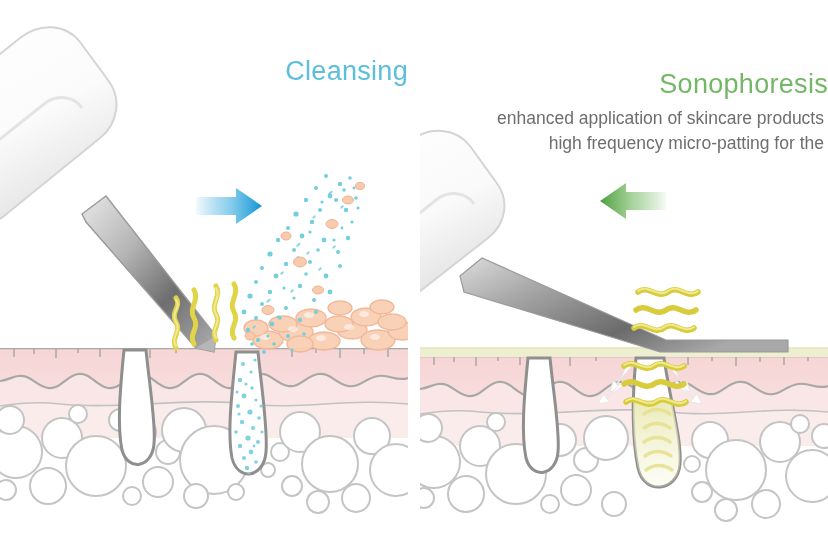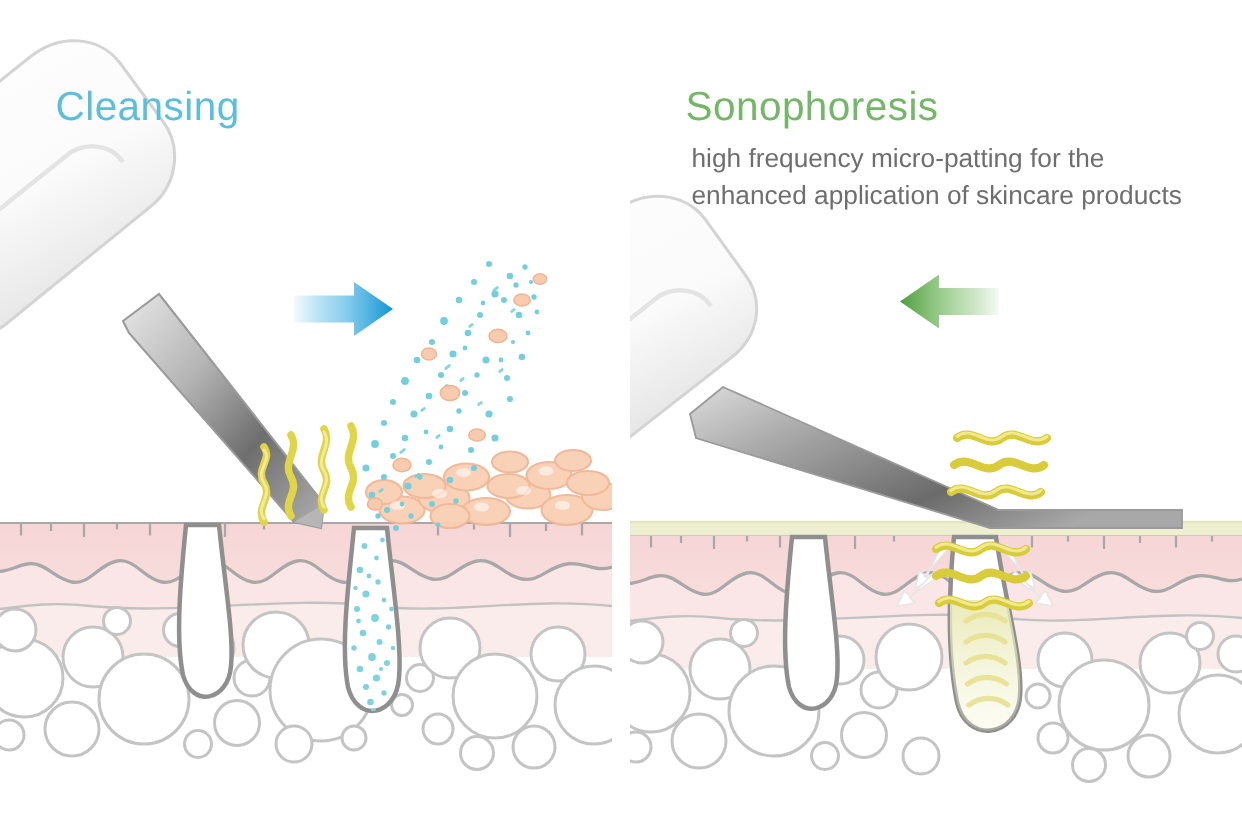--- a/index.html
+++ b/index.html
@@ -24,35 +24,34 @@
     height: 552px;
   }
   #panel-left  { left: 0;     width: 408px; }
   #panel-right { left: 420px; width: 408px; }
 
   .headings {
     position: absolute;
     top: 0;
     left: 0;
     width: 100%;
-    text-align: left;
+    text-align: right;
     z-index: 40;
     pointer-events: none;
-    padding-left: 37px;
   }
   .title {
     font-size: 27px;
     line-height: 32px;
     font-weight: 400;
     letter-spacing: 0.3px;
     margin: 0;
     padding-top: 55px;
   }
   .title-left  { color: #5BBEDC; }
-  .title-right { color: #74B867; }
+  .title-right { color: #74B867; margin-top: 13px; }
   .subtitle {
     color: #6E6E6E;
     font-size: 17.5px;
     line-height: 25px;
     font-weight: 400;
     margin: 6px 0 0 0;
     padding: 0 4px;
   }
   .subtitle span { display: block; white-space: nowrap; }
 
@@ -504,19 +503,19 @@
       </g>
 
       <g>
         <path d="M246 192 L206 192 L206 183 L180 201 L206 219 L206 210 L246 210 Z" fill="url(#arrowGradR)"></path>
       </g>
     </svg>
 
     <div class="headings">
       <p class="title title-right">Sonophoresis</p>
       <p class="subtitle">
+        <span>enhanced application of skincare products</span>
         <span>high frequency micro-patting for the</span>
-        <span>enhanced application of skincare products</span>
       </p>
     </div>
   </div>
 
 </div>
 
 </body></html>

